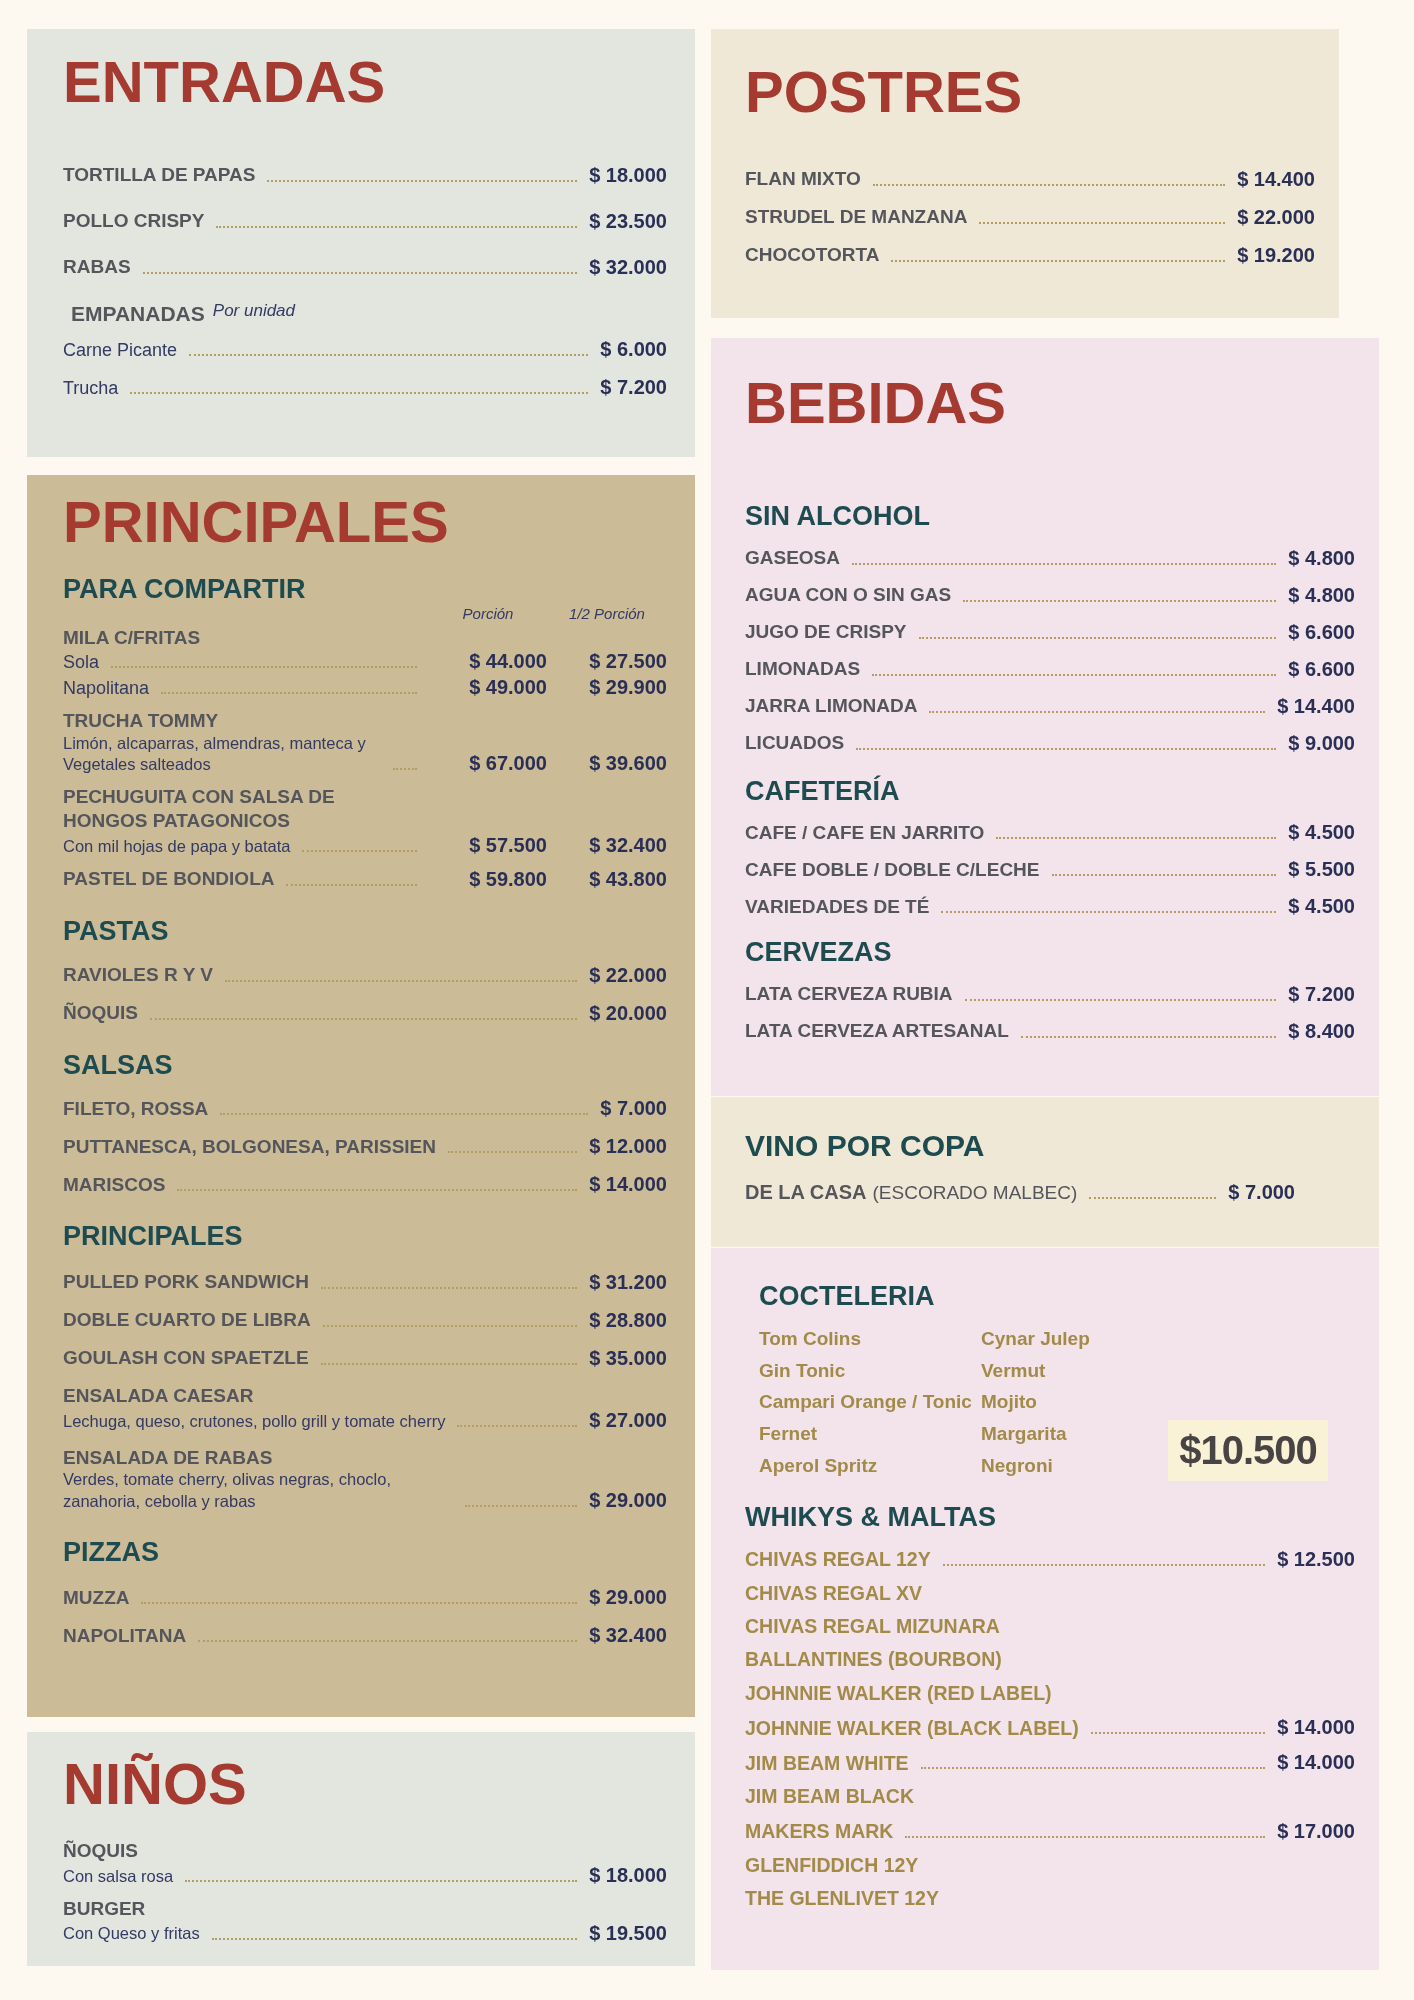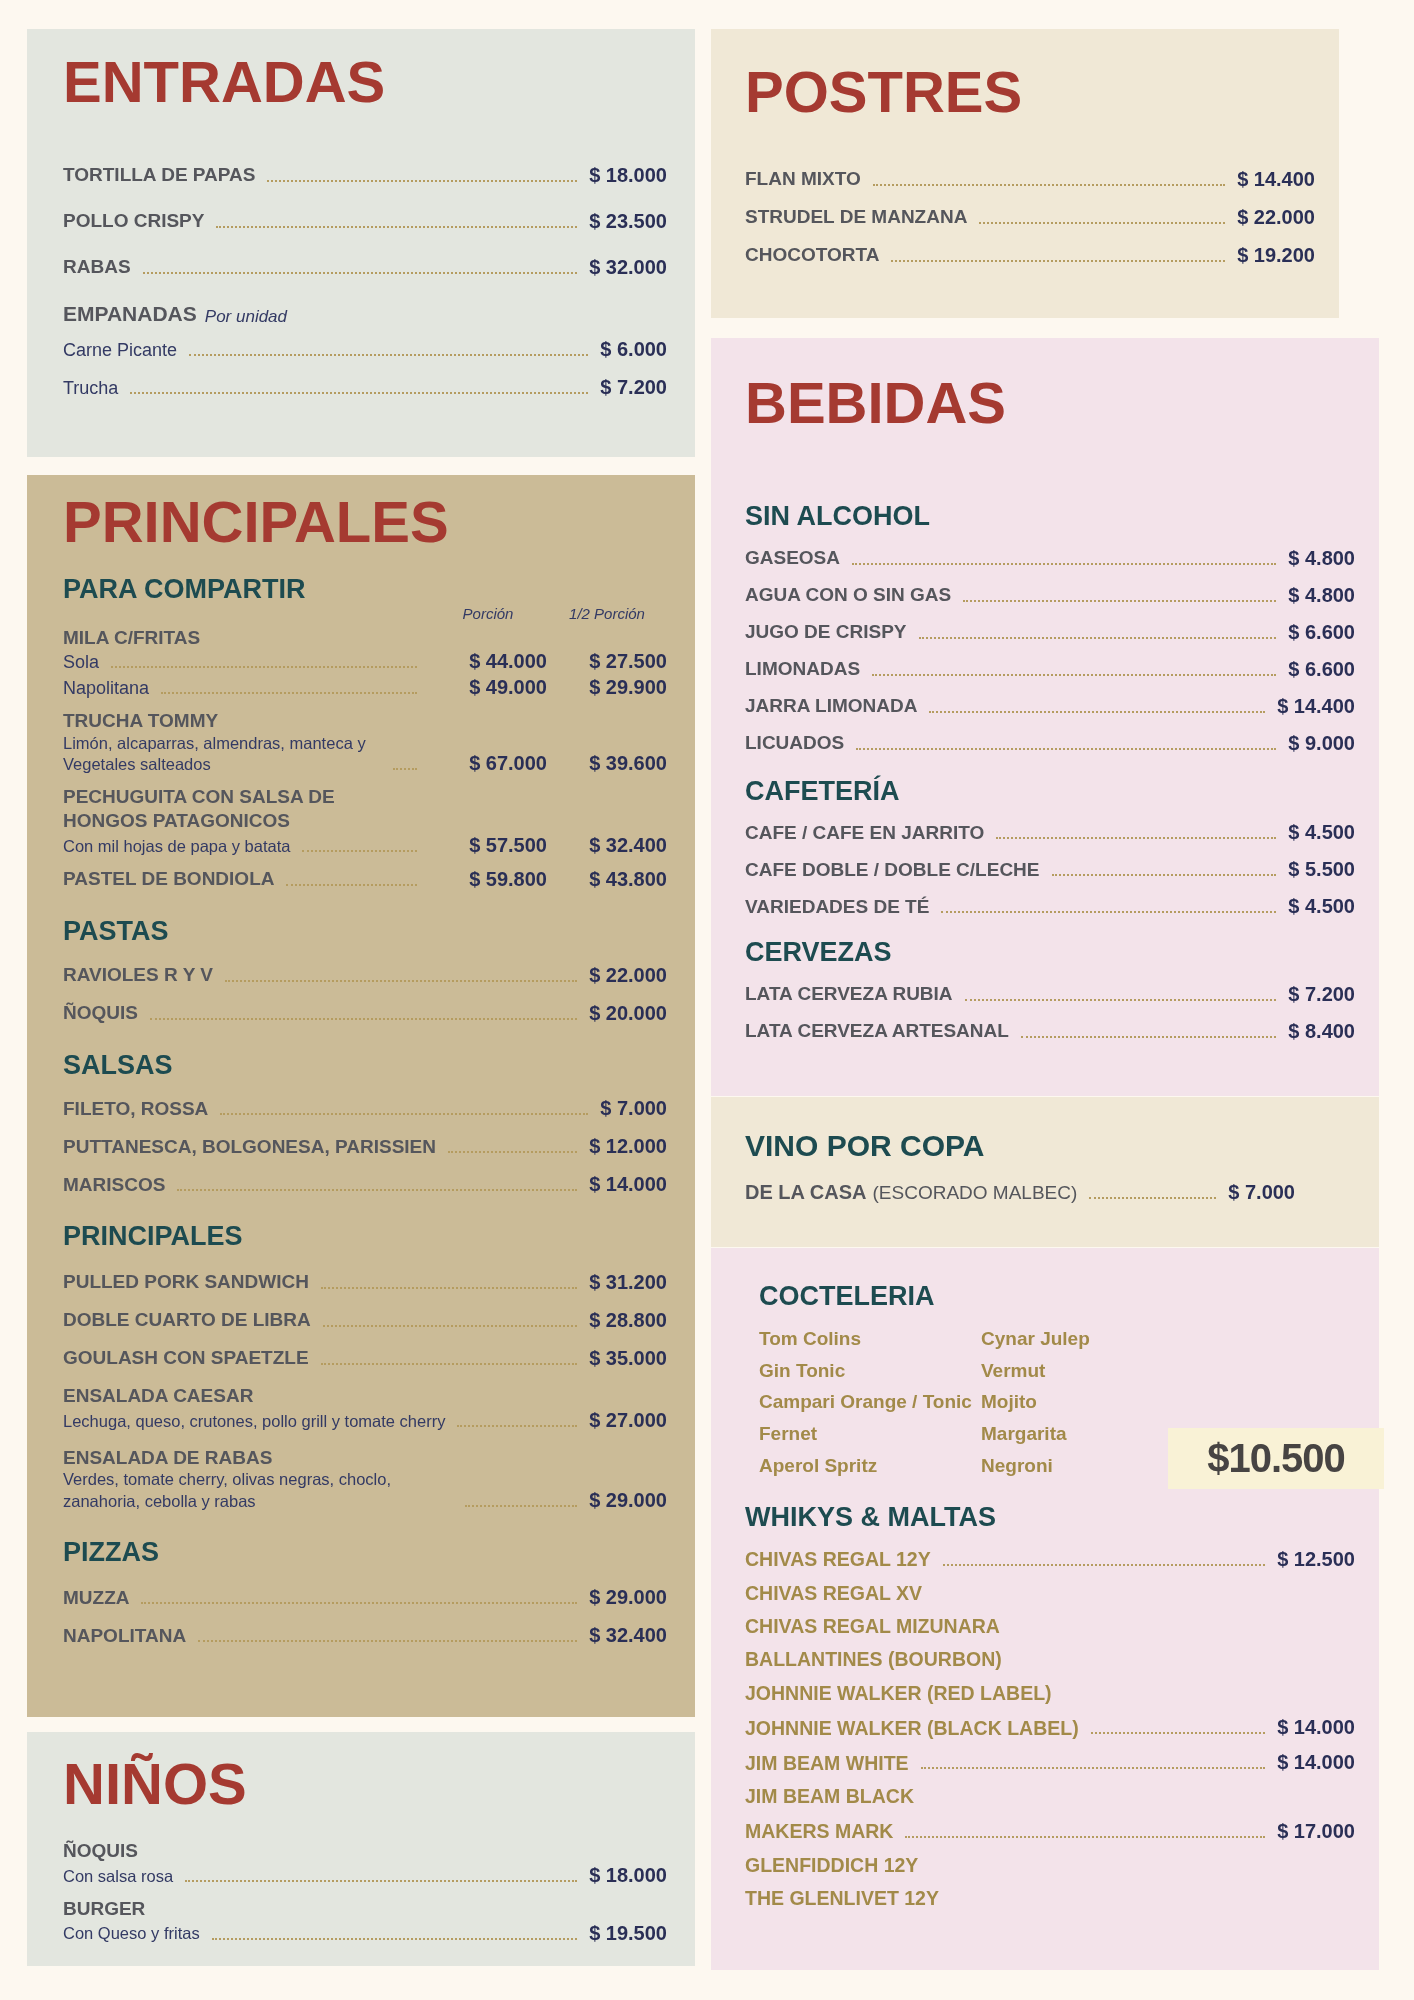--- a/index.html
+++ b/index.html
@@ -51,35 +51,35 @@
   .mb-row-s { margin-bottom:14px; }
   .mb-row-xs{ margin-bottom:10px; }
   .mt-sect  { margin-top:26px; }
 
   #card-entradas .title    { margin-bottom:52px; }
   #card-principales .title { margin-bottom:24px; }
   #card-ninos .title       { margin-bottom:26px; }
   #card-postres .title     { margin-bottom:46px; }
   #card-bebidas .title     { margin-bottom:70px; }
 
-  .group-hdr { display:flex; align-items:flex-end; }
+  .group-hdr { display:flex; align-items:flex-start;margin-left:8px; }
 
   
   .cols-row { margin-bottom:4px; }
   .pech-name { white-space:normal; max-width:300px; }
 
   
   .bb .row { margin-bottom:13px; }
   .bb .subhead { margin-bottom:14px; }
 
   
   .cocktail-grid { display:grid; grid-template-columns:222px 1fr; column-gap:0; row-gap:10px; width:440px; margin-top:16px; }
   .cocktail { font-size:19px; font-weight:bold; line-height:1.15; white-space:nowrap; }
   .badge {
-    position:absolute; left:457px; top:180px; width:216px; height:61px;
+    position:absolute; left:457px; top:172px; width:160px; height:61px;
     background: var(--badge-bg, #f9f2d6);
     display:flex; align-items:center; justify-content:center;
     font-size:40px; font-weight:bold; color: var(--badge-text, #474443);
     letter-spacing:-1px;
   }
   .wh-list { margin-top:14px; }
   .wh-list .row { margin-bottom:11px; }
   .wh-name { font-size:19.5px; font-weight:bold; white-space:nowrap; line-height:1.15; }
 
   .vino-name-b { font-size:20px; font-weight:bold; color: var(--gray-text,#55565c); white-space:nowrap; }

